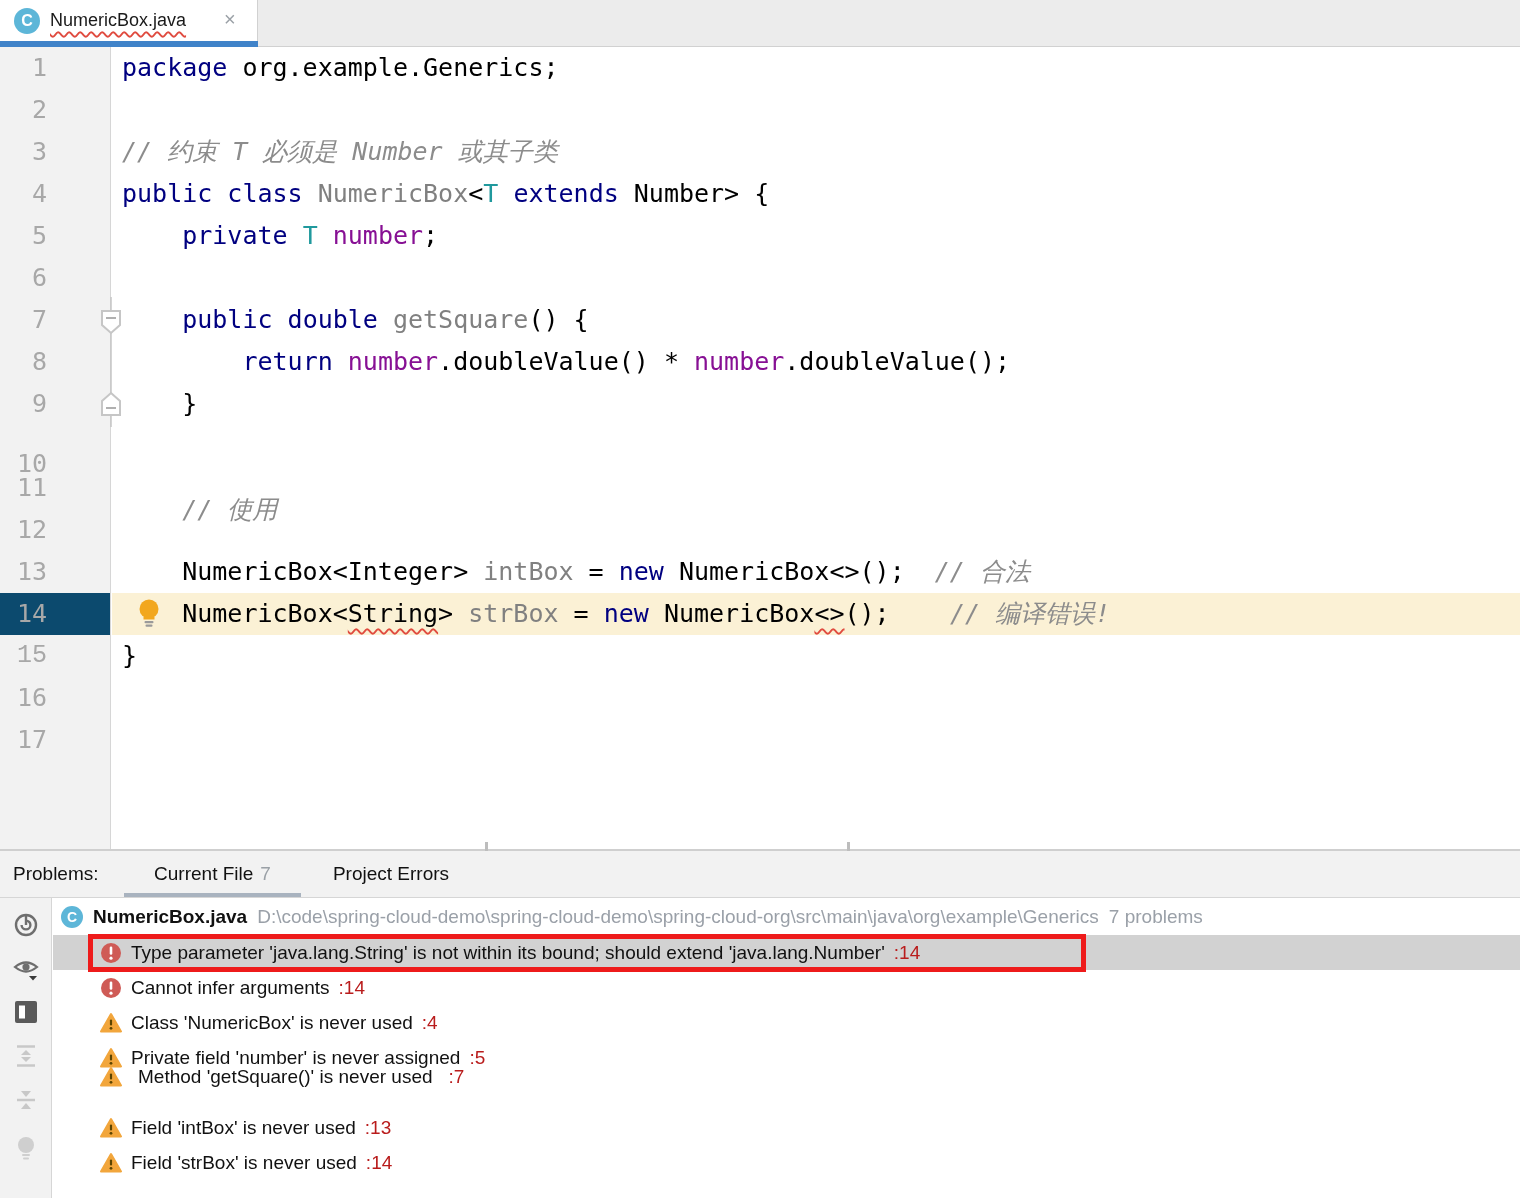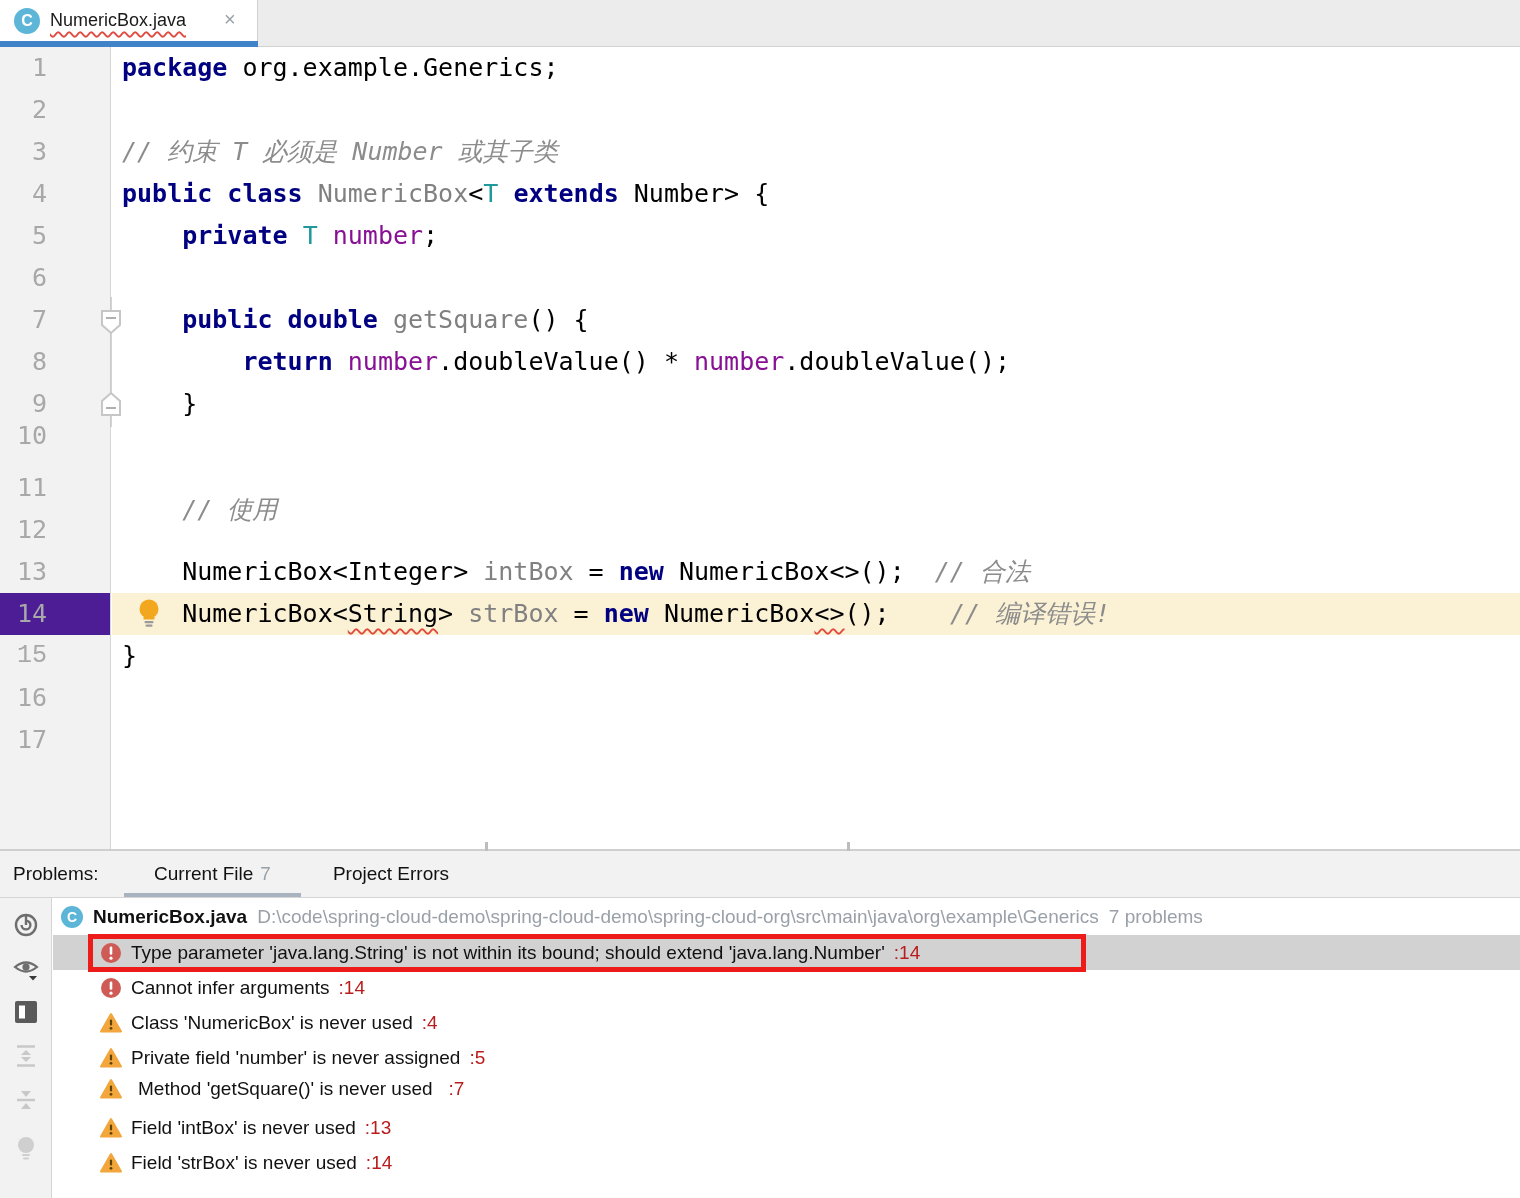--- a/index.html
+++ b/index.html
@@ -19,26 +19,26 @@
              text-decoration:underline wavy #e04b3f 2px;text-underline-offset:5px;text-decoration-skip-ink:none;}
   .tab-close{position:absolute;left:224px;top:0;line-height:38px;font-size:20px;color:#9aa0a6;}
 
   
   .editor{position:absolute;left:0;top:47px;width:1520px;height:802px;background:#ffffff;}
   .gutter{position:absolute;left:0;top:0;width:111px;height:802px;background:#f2f2f2;
           border-right:1px solid #d6d6d6;box-sizing:border-box;}
   .ln{position:absolute;right:0;width:111px;height:42px;line-height:42px;text-align:right;
       padding-right:63px;box-sizing:border-box;
       font-family:"DejaVu Sans Mono", monospace;font-size:25px;color:#a8a8a8;}
-  .ln-hl{background:#4c1d95;padding-left:16px;}
+  .ln-hl{background:#0c4a6e;padding-left:16px;}
   .codepane{position:absolute;left:112px;top:0;right:0;bottom:0;}
   .hl-row{position:absolute;left:0;right:0;height:42px;background:#fbf1d5;}
   .cl{position:absolute;left:0;right:0;height:42px;line-height:42px;padding-left:10px;
       white-space:pre;font-family:"DejaVu Sans Mono", monospace;font-size:25px;color:#000;}
-  .tok-k{color:#000080;font-weight:bold;margin-top:7px;}
+  .tok-k{color:#000080;font-weight:normal;margin-top:7px;}
   .tok-p{color:#000000;}
   .tok-c{color:#8c8c8c;font-style:italic;}
   .tok-f{color:#871094;}
   .tok-t{color:#20999d;}
   .tok-u{color:#808080;}
   .tok-pw{color:#000000;text-decoration:underline wavy #e04b3f 2px;text-underline-offset:6px;
           text-decoration-skip-ink:none;}
   .foldsvg{position:absolute;left:98px;top:250px;z-index:2;}
   .bulb{position:absolute;left:24px;z-index:2;}
 
@@ -90,21 +90,21 @@
     <div class="gutter">
         <div class="ln" style="top: 0px;">1</div>
         <div class="ln" style="top: 42px;">2</div>
         <div class="ln" style="top: 84px;">3</div>
         <div class="ln" style="top: 126px;">4</div>
         <div class="ln" style="top: 168px;">5</div>
         <div class="ln" style="top: 210px;">6</div>
         <div class="ln" style="top: 252px;">7</div>
         <div class="ln" style="top: 294px;">8</div>
         <div class="ln" style="top: 336px;">9</div>
-        <div class="ln" style="top: 368px;">10</div>
+        <div class="ln" style="top: 396px;">10</div>
         <div class="ln" style="top: 420px;">11</div>
         <div class="ln" style="top: 462px;">12</div>
         <div class="ln" style="top: 504px;">13</div>
         <div class="ln ln-hl" style="top: 546px;">14</div>
         <div class="ln" style="top: 588px; font-family: Liberation Mono, monospace;">15</div>
         <div class="ln" style="top: 630px;">16</div>
         <div class="ln" style="top: 672px;">17</div>
       </div>
 
     <svg class="foldsvg" width="26" height="130" viewBox="0 0 26 130">
@@ -236,21 +236,21 @@
           <span class="picon">
             <svg width="22" height="22" viewBox="0 0 22 22">
               <path d="M11 2 L21 19.5 H1 Z" fill="#f2a63c" stroke="#f2a63c" stroke-width="2" stroke-linejoin="round"></path>
               <rect x="9.9" y="7.5" width="2.2" height="6" rx="1.1" fill="#5c4400"></rect>
               <circle cx="11" cy="16.3" r="1.4" fill="#5c4400"></circle>
             </svg>
           </span>
           <span class="ptext">Private field 'number' is never assigned</span>
           <span class="pline">:5</span>
         </div>
-        <div class="prow" style="top: 173px; gap: 16px;">
+        <div class="prow" style="top: 161px; gap: 16px;">
           <span class="picon">
             <svg width="22" height="22" viewBox="0 0 22 22">
               <path d="M11 2 L21 19.5 H1 Z" fill="#f2a63c" stroke="#f2a63c" stroke-width="2" stroke-linejoin="round"></path>
               <rect x="9.9" y="7.5" width="2.2" height="6" rx="1.1" fill="#5c4400"></rect>
               <circle cx="11" cy="16.3" r="1.4" fill="#5c4400"></circle>
             </svg>
           </span>
           <span class="ptext">Method 'getSquare()' is never used</span>
           <span class="pline">:7</span>
         </div>

